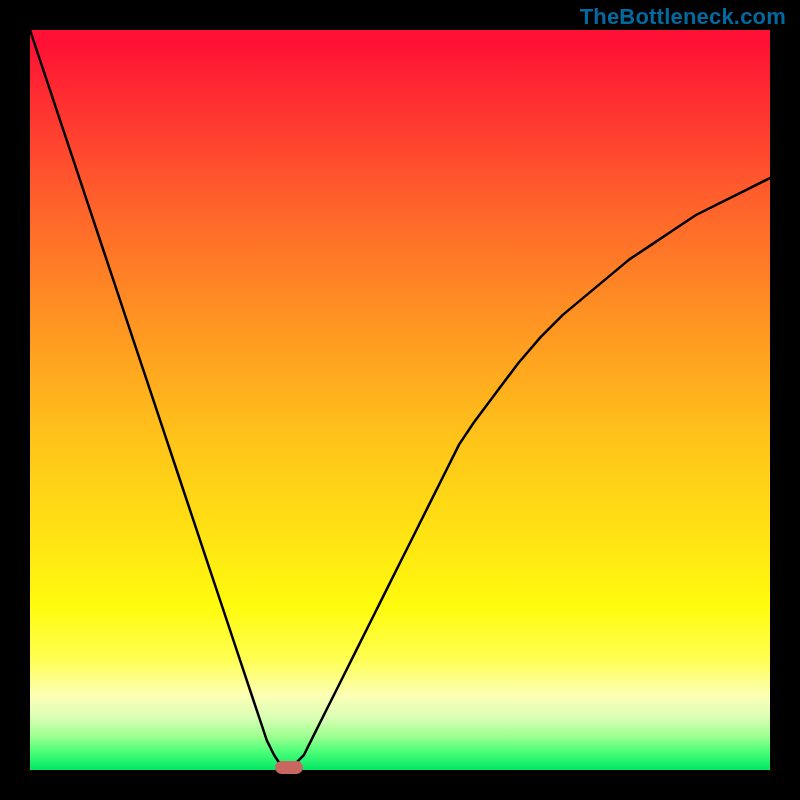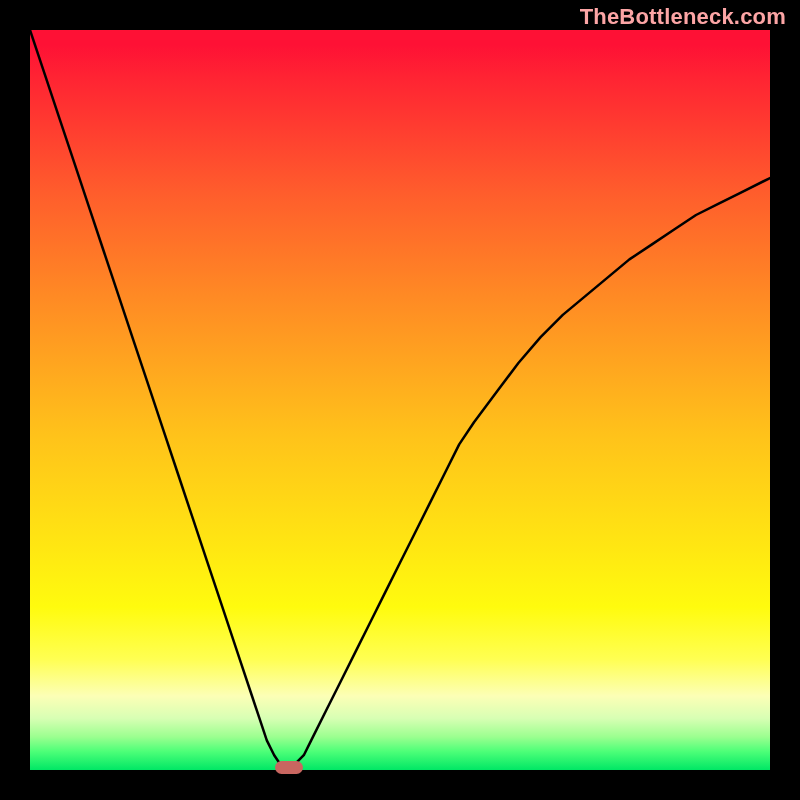--- a/index.html
+++ b/index.html
@@ -14,21 +14,21 @@
   .frame {
     position: relative;
     width: 800px;
     height: 800px;
     background: #000;
   }
   .watermark {
     position: absolute;
     top: 4px;
     right: 14px;
-    color: #fca5a5;
+    color: #0369a1;
     font-size: 22px;
     font-weight: 600;
     letter-spacing: 0.2px;
     user-select: none;
   }
   .plot {
     position: absolute;
     left: 30px;
     top: 30px;
     width: 740px;

